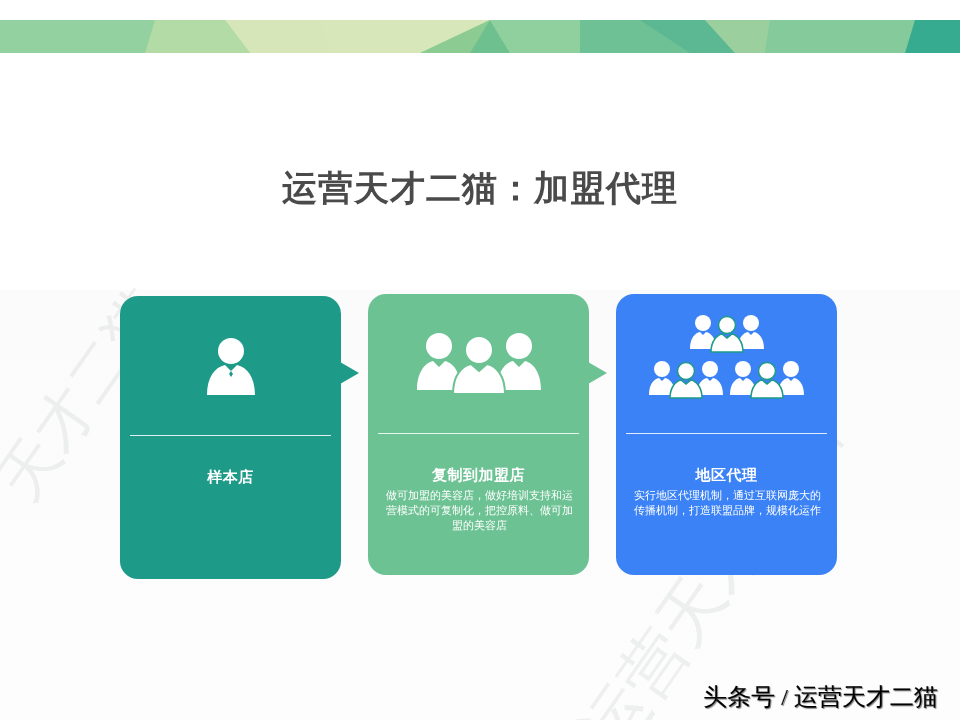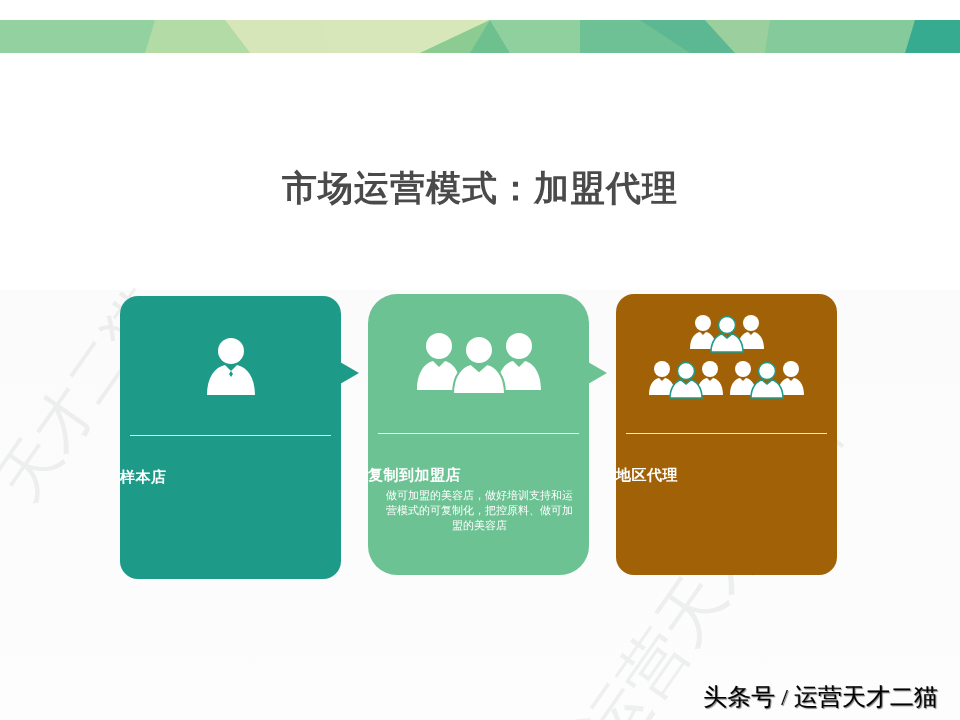--- a/index.html
+++ b/index.html
@@ -21,21 +21,21 @@
   .card.c3 { left:616px; top:294px; height:281px; }
 
   .arrow { position:absolute; right:-18px; top:68px; width:0; height:0;
     border-top:11px solid transparent; border-bottom:11px solid transparent; border-left:19px solid; }
 
   .icon-area { position:absolute; left:0; top:0; width:100%; height:138px; display:flex;
     align-items:center; justify-content:center; }
 
   .divider { position:absolute; left:10px; right:10px; top:139px; height:1px; background:rgba(255,255,255,0.85); }
 
-  .card-title { position:absolute; left:0; top:172px; width:100%; 
+  .card-title { position:absolute; left:0; top:172px; width:100%; text-align:center;
     font-size:15px; font-weight:bold; letter-spacing:0.5px; }
   .card-desc { position:absolute; left:16px; right:14px; top:194px; text-align:center;
     font-size:11px; line-height:15px; }
 
   .watermark { position:absolute; color:rgba(210,215,215,0.35); font-size:60px; font-family:"DejaVu Sans",sans-serif;
     white-space:nowrap; pointer-events:none; }
 
   .footer { position:absolute; right:22px; top:681px; font-size:24px; color:#000000;
     letter-spacing:0px; text-shadow: 1px 1px 1px #777, -0.5px -0.5px 0 #bbb; font-family:Liberation Serif, serif; }
 </style>
@@ -58,57 +58,57 @@
     <polygon points="770,0 915,0 905,33 765,33" fill="#84ca9a"></polygon>
     <polygon points="915,0 960,0 960,33 905,33" fill="#36ab8f"></polygon>
   </svg>
 </div>
 
 <div class="slide-bg"></div>
 
 <div class="watermark" style="left:-20px; top:470px; transform:rotate(-55deg); transform-origin:left top;">天才二猫</div>
 <div class="watermark" style="left:560px; top:720px; transform:rotate(-55deg); transform-origin:left top; font-size:66px;">运营天才二猫</div>
 
-<h1 class="title">市场运营模式：加盟代理</h1>
+<h1 class="title">运营天才二猫：加盟代理</h1>
 
 <div class="card c1" style="background:#1d9a88;">
   <div class="arrow" style="border-left-color:#1d9a88; top:66px;"></div>
   <div class="icon-area">
     <svg width="56" height="60" viewBox="0 0 56 60" style="margin-top:4px">
       <circle cx="28" cy="14" r="13" fill="#fff"></circle>
       <path d="M4,58 C4,40 12,30 22,28 L28,34 L34,28 C44,30 52,40 52,58 Z" fill="#fff"></path>
       <polygon points="28,34 26,37 28,40 30,37" fill="#1d9a88"></polygon>
     </svg>
   </div>
   <div class="divider"></div>
   <div class="card-title">样本店</div>
 </div>
 
-<div class="card c2" style="background:#6cc293;border-radius:29px;">
+<div class="card c2" style="background:#6cc293;">
   <div class="arrow" style="border-left-color:#6cc293;"></div>
   <div class="icon-area">
     <svg width="124" height="64" viewBox="0 0 124 64" style="margin-top:-2px">
       <g fill="#fff">
         <circle cx="22" cy="16" r="13"></circle>
         <path d="M0,60 C0,42 8,33 16,31 L22,37 L28,31 C36,33 44,42 44,60 Z"></path>
         <circle cx="102" cy="16" r="13"></circle>
         <path d="M80,60 C80,42 88,33 96,31 L102,37 L108,31 C116,33 124,42 124,60 Z"></path>
       </g>
       <g fill="#fff" stroke="#6cc293" stroke-width="2">
         <circle cx="62" cy="20" r="14"></circle>
         <path d="M36,64 C36,45 45,36 54,34 L62,41 L70,34 C79,36 88,45 88,64 Z"></path>
       </g>
     </svg>
   </div>
   <div class="divider"></div>
   <div class="card-title">复制到加盟店</div>
   <div class="card-desc">做可加盟的美容店，做好培训支持和运营模式的可复制化，把控原料、做可加盟的美容店</div>
 </div>
 
-<div class="card c3" style="background:#a16207;text-decoration:underline;">
+<div class="card c3" style="background:#3b82f6;text-decoration:underline;">
   <div class="icon-area">
     <svg width="160" height="90" viewBox="0 0 160 90" style="margin-top:-8px">
       <defs>
         <g id="grp">
           <g fill="#fff">
             <circle cx="10" cy="9" r="8"></circle>
             <path d="M-3,35 C-3,24 2,19 7,18 L10,21 L13,18 C18,19 23,24 23,35 Z"></path>
             <circle cx="58" cy="9" r="8"></circle>
             <path d="M45,35 C45,24 50,19 55,18 L58,21 L61,18 C66,19 71,24 71,35 Z"></path>
           </g>
@@ -118,15 +118,16 @@
           </g>
         </g>
       </defs>
       <use href="#grp" x="46" y="0"></use>
       <use href="#grp" x="5" y="46"></use>
       <use href="#grp" x="86" y="46"></use>
     </svg>
   </div>
   <div class="divider"></div>
   <div class="card-title">地区代理</div>
+  <div class="card-desc">实行地区代理机制，通过互联网庞大的传播机制，打造联盟品牌，规模化运作</div>
 </div>
 
 <div class="footer">头条号 / 运营天才二猫</div>
 
 </body></html>

